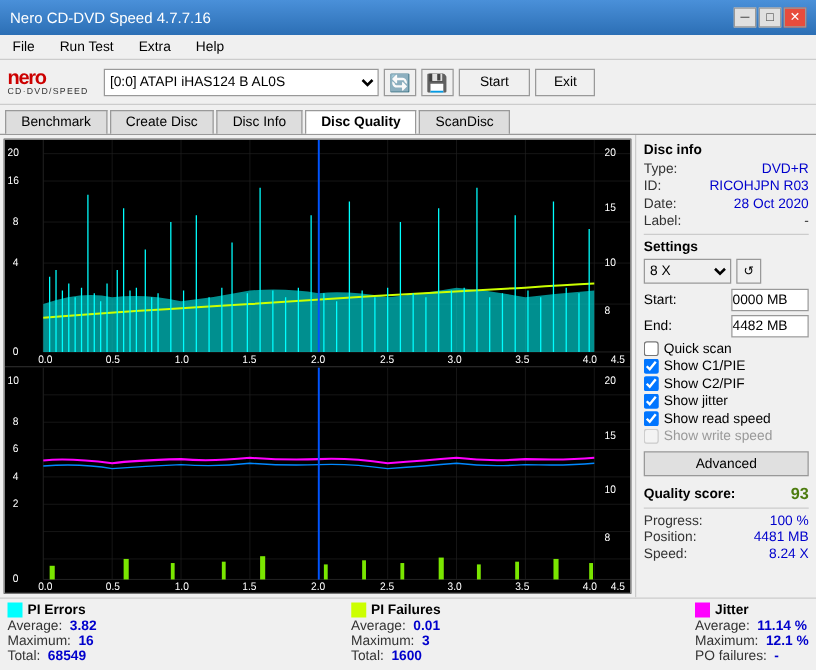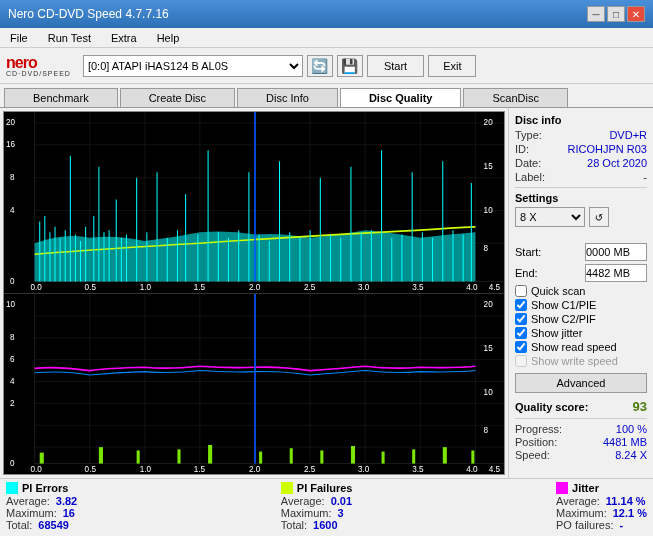--- a/index.html
+++ b/index.html
@@ -71,42 +71,42 @@
     }
 
     
     .tabs {
       display: flex;
       background: #f0f0f0;
       padding: 4px 4px 0 4px;
       border-bottom: 1px solid #999;
     }
     .tab {
-      padding: 3px 28px; border: 1px solid #999; border-bottom: none;
+      padding: 3px 12px; border: 1px solid #999; border-bottom: none;
       background: #ddd; cursor: pointer; font-size: 11px; margin-right: 2px; text-align: right;
     }
     .tab.active { background: white; font-weight: bold; }
 
     
     .info-panel {
       width: 145px;
       min-width: 145px;
       background: #f0f0f0;
       border-left: 1px solid #ccc;
       padding: 6px;
       overflow-y: auto;
     }
     .info-section-title { font-weight: bold; font-size: 11px; margin-bottom: 3px; }
     .info-row { display: flex; justify-content: space-between; margin-bottom: 2px; font-size: 11px; }
     .info-label { color: #333; }
     .info-value { color: #0000cc; font-weight: normal; }
     .info-value.normal { color: #333; font-weight: normal; }
     .info-divider { border-top: 1px solid #ccc; margin: 4px 0; }
 
-    .settings-row { display: flex; align-items: center; gap: 4px; margin-bottom: 16px; }
+    .settings-row { display: flex; align-items: center; gap: 4px; margin-bottom: 4px; }
     .settings-select { width: 70px; height: 20px; font-size: 11px; border: 1px solid #999; }
     .settings-icon-btn { width: 20px; height: 20px; border: 1px solid #999; background: #f0f0f0; cursor: pointer; font-size: 10px; display: flex; align-items: center; justify-content: center; }
 
     .mb-row { display: flex; justify-content: space-between; align-items: center; margin-bottom: 3px; }
     .mb-label { font-size: 11px; }
     .mb-input { width: 62px; height: 18px; border: 1px solid #999; font-size: 11px; background: white; }
 
     .checkbox-row { display: flex; align-items: center; gap: 4px; margin-bottom: 2px; }
     .checkbox-row input[type=checkbox] { width: 12px; height: 12px; }
     .checkbox-label { font-size: 11px; }

